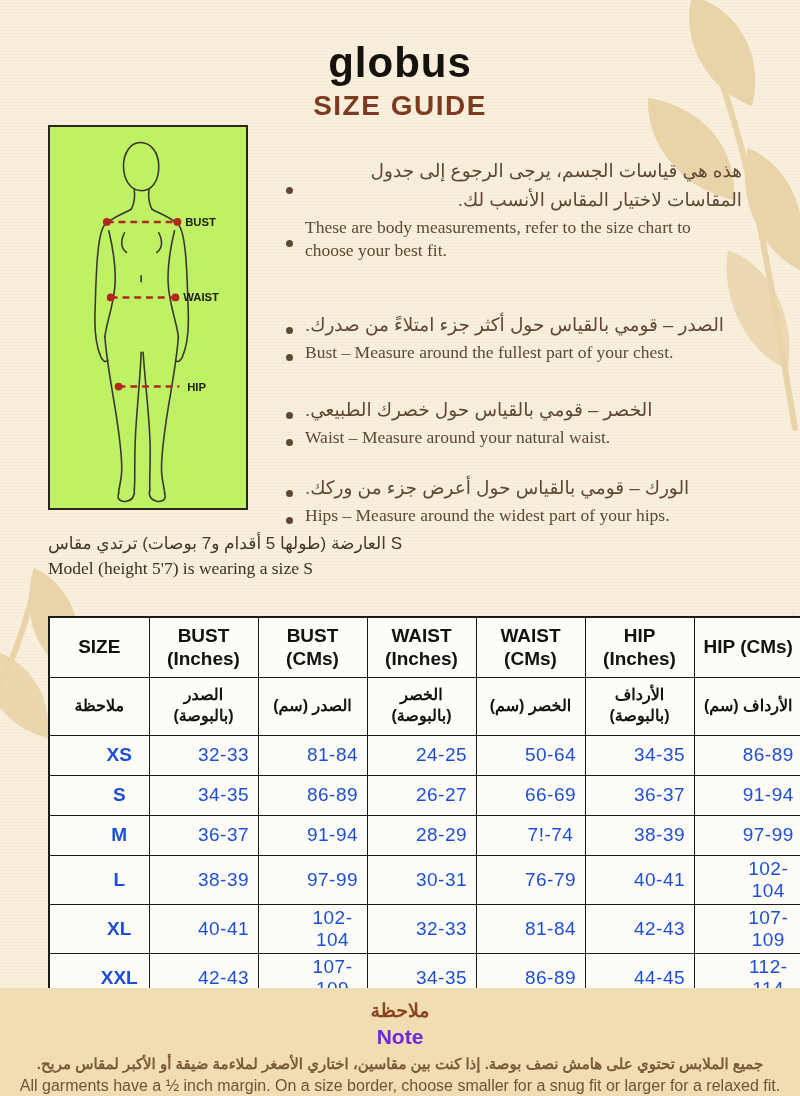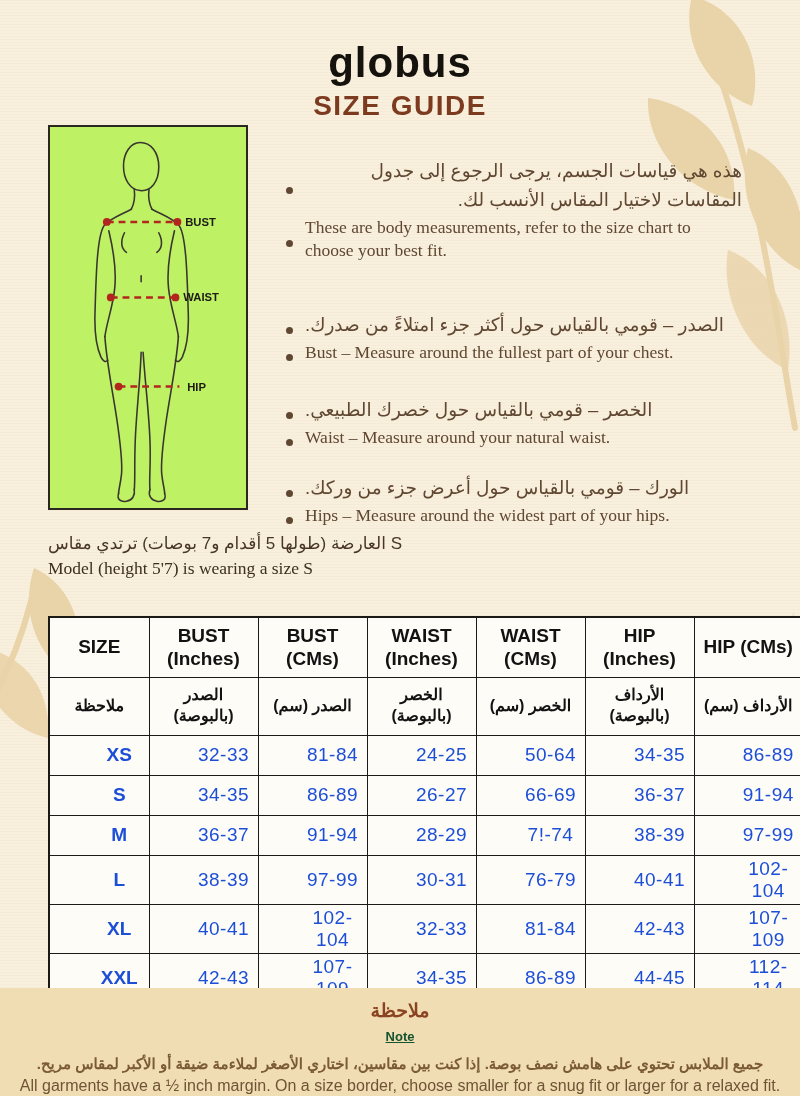--- a/index.html
+++ b/index.html
@@ -66,21 +66,21 @@
   tr.head-ar th { height: 58px; font-size: 16px; font-weight: 700; color: #121212; line-height: 1.3; }
   tr.data-row td { height: 40px; font-size: 19px; font-weight: 500; color: #1d4ed8; letter-spacing: 0.5px; padding-left: 44px; }
   tr.data-row td.size-cell { font-weight: 800; letter-spacing: 0; }
 
   
   .note-section {
     position: absolute; left: 0; top: 988px; width: 800px; height: 108px;
     background: #f1ddb3; text-align: center; padding-top: 9px;
   }
   .note-head-ar { font-size: 19px; font-weight: 700; color: #8a4422; line-height: 27px; }
-  .note-head-en { font-size: 13px; font-weight: 700; color: #14532d; line-height: 26px; text-decoration: underline; }
+  .note-head-en { font-size: 21px; font-weight: 700; color: #6d28d9; line-height: 26px; }
   .note-body-ar { font-size: 15px; color: #7b5a38; line-height: 23px; margin-top: 2px; font-weight: bold; }
   .note-body-en { font-size: 16px; color: #6f5336; line-height: 22px; }
 </style>
 </head>
 <body>
 
 <svg class="deco" style="left:600px; top:-12px; width:200px; height:450px;" viewBox="0 0 200 450">
   <path class="stem" d="M195,440 C175,330 160,180 98,30"></path>
   <path d="M92,8 C138,20 165,68 152,118 C108,102 80,55 92,8 Z"></path>
   <path d="M48,110 C100,118 138,158 134,212 C84,202 46,158 48,110 Z"></path>

